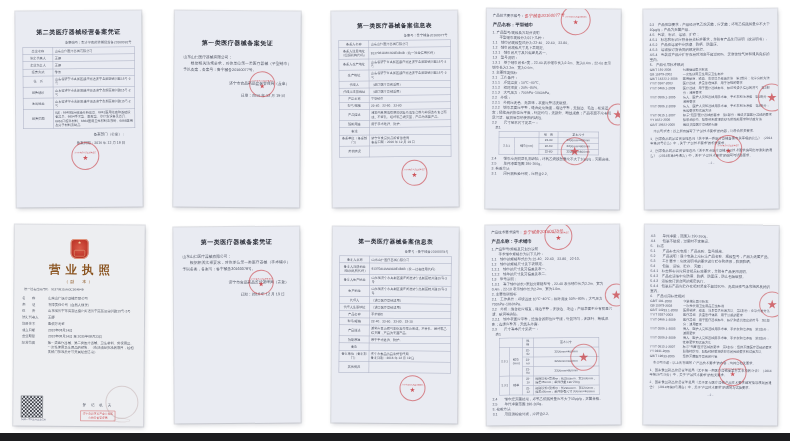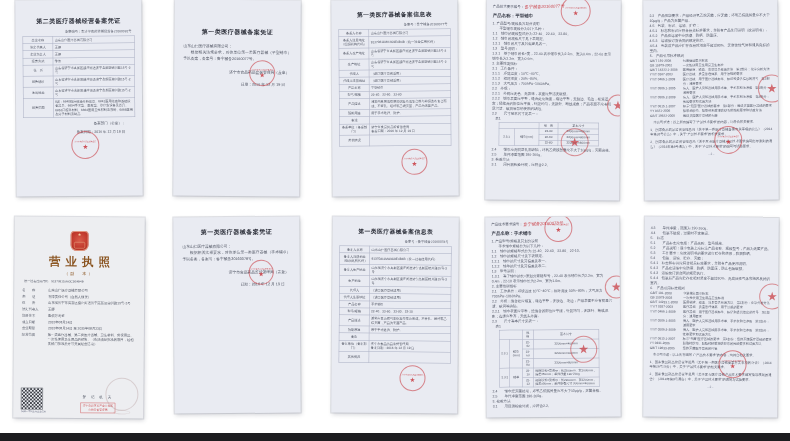--- a/index.html
+++ b/index.html
@@ -1,18 +1,18 @@
 <!DOCTYPE html>
 <html><head>
 <meta charset="utf-8">
 <style>
   html,body{margin:0;padding:0;}
   body{width:790px;height:441px;background:#fff;font-family:"Liberation Sans","DejaVu Sans",sans-serif;overflow:hidden;position:relative;}
   .grid{position:absolute;left:0;top:0;width:790px;height:433px;display:grid;grid-template-columns:repeat(5,158px);grid-template-rows:217px 216px;}
-  .cell{position:relative;display:flex;align-items:flex-start;justify-content:center;background:#fff;}
+  .cell{position:relative;display:flex;align-items:center;justify-content:center;background:#fff;}
   .page{position:relative;background:#e9ebf2;width:126px;height:196px;overflow:hidden;
         box-shadow:0 0 0 1px rgba(120,125,140,.22),1px 2px 4px rgba(60,65,80,.22);}
   .page.wide{width:134px;height:200px;}
   .page.lic{width:130px;height:201px;background:#edeef1;}
   .r1{transform:rotate(-.4deg);} .r2{transform:rotate(.45deg);}
   .inner{position:absolute;left:0;top:0;width:200%;height:200%;transform:scale(.5);transform-origin:0 0;}
   
   .p-title{font-weight:bold;text-align:center;color:#2b2e38;font-size:12px;letter-spacing:1px;margin-top:34px;}
   .p-title.sm{margin-top:22px;font-size:11.5px;}
   .reg-line{font-size:6.5px;color:#565b69;text-align:right;margin:8px 20px 4px 0;}

